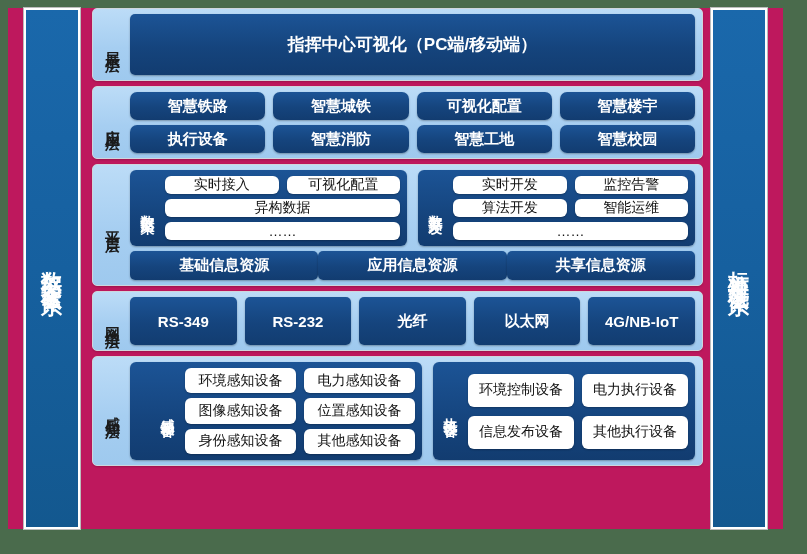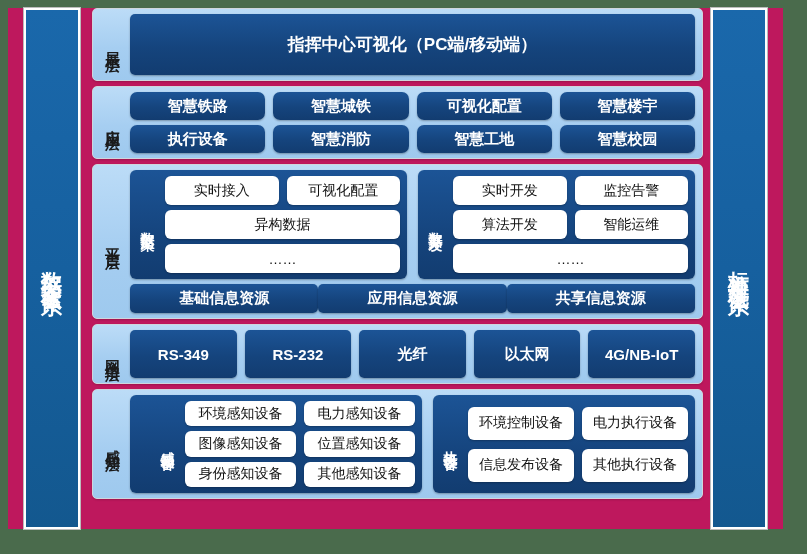--- a/index.html
+++ b/index.html
@@ -93,21 +93,21 @@
   
   .band-present{height:73px;}
   .present-bar{flex:1;height:53px;font-size:17px;}
 
   
   .band-app{height:73px;}
   .app-row{display:flex;gap:8px;flex:1;}
   .app-row .chip{flex:1;border-radius:7px;}
 
   
-  .band-platform{height:155px;align-items:stretch;}
+  .band-platform{height:122px;align-items:stretch;}
   .plat-top{display:flex;gap:11px;flex:1;}
   .plat-group{
     flex:1;display:flex;
     background:linear-gradient(180deg,#1c5496 0%,#15447d 60%,#123c70 100%);
     border-radius:6px;
     padding:6px 7px;
     box-sizing:border-box;
     box-shadow:0 1px 2px rgba(0,0,0,.3);
   }
   .plat-group-label{

